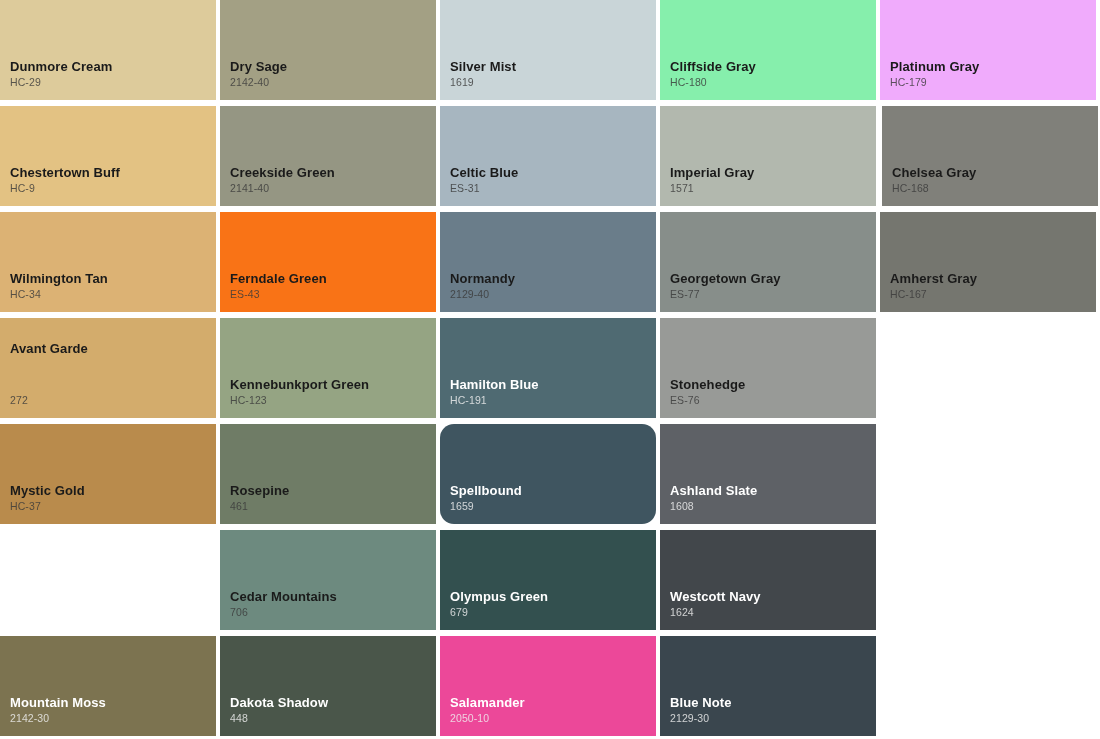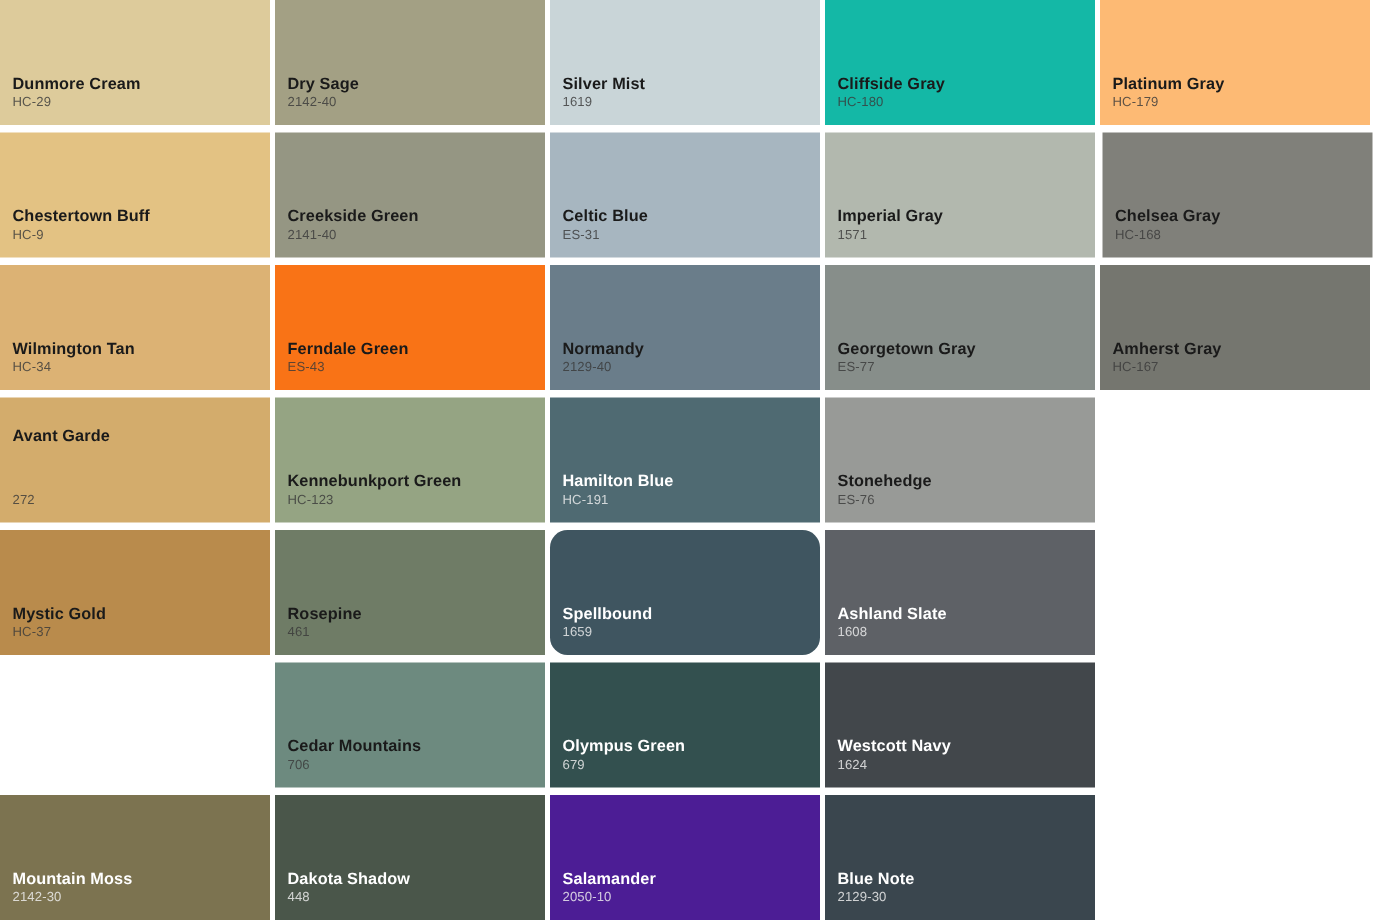--- a/index.html
+++ b/index.html
@@ -55,25 +55,25 @@
       <div class="swatch-code">HC-29</div>
     </div>
     <div class="swatch text-dark" style="left: 220px; top: 0px; background: rgb(163, 160, 132);">
       <div class="swatch-name">Dry Sage</div>
       <div class="swatch-code">2142-40</div>
     </div>
     <div class="swatch text-dark" style="left: 440px; top: 0px; background: rgb(201, 213, 216);">
       <div class="swatch-name">Silver Mist</div>
       <div class="swatch-code">1619</div>
     </div>
-    <div class="swatch text-dark" style="left: 660px; top: 0px; background: #14b8a6;">
+    <div class="swatch text-dark" style="left: 660px; top: 0px; background: #86efac;">
       <div class="swatch-name">Cliffside Gray</div>
       <div class="swatch-code">HC-180</div>
     </div>
-    <div class="swatch text-dark" style="left: 880px; top: 0px; background: #fdba74;">
+    <div class="swatch text-dark" style="left: 880px; top: 0px; background: #f0abfc;">
       <div class="swatch-name">Platinum Gray</div>
       <div class="swatch-code">HC-179</div>
     </div>
     <div class="swatch text-dark" style="left: 0px; top: 106px; background: rgb(227, 194, 131);">
       <div class="swatch-name">Chestertown Buff</div>
       <div class="swatch-code">HC-9</div>
     </div>
     <div class="swatch text-dark" style="left: 220px; top: 106px; background: rgb(149, 150, 131);">
       <div class="swatch-name">Creekside Green</div>
       <div class="swatch-code">2141-40</div>
@@ -155,21 +155,21 @@
       <div class="swatch-code">1624</div>
     </div>
     <div class="swatch text-light" style="left: 0px; top: 636px; background: rgb(124, 115, 80);">
       <div class="swatch-name">Mountain Moss</div>
       <div class="swatch-code">2142-30</div>
     </div>
     <div class="swatch text-light" style="left: 220px; top: 636px; background: rgb(74, 86, 74);">
       <div class="swatch-name">Dakota Shadow</div>
       <div class="swatch-code">448</div>
     </div>
-    <div class="swatch text-light" style="left: 440px; top: 636px; background: #4c1d95;">
+    <div class="swatch text-light" style="left: 440px; top: 636px; background: #ec4899;">
       <div class="swatch-name">Salamander</div>
       <div class="swatch-code">2050-10</div>
     </div>
     <div class="swatch text-light" style="left: 660px; top: 636px; background: rgb(58, 70, 78);">
       <div class="swatch-name">Blue Note</div>
       <div class="swatch-code">2129-30</div>
     </div>
   </div>
 
 </body></html>

